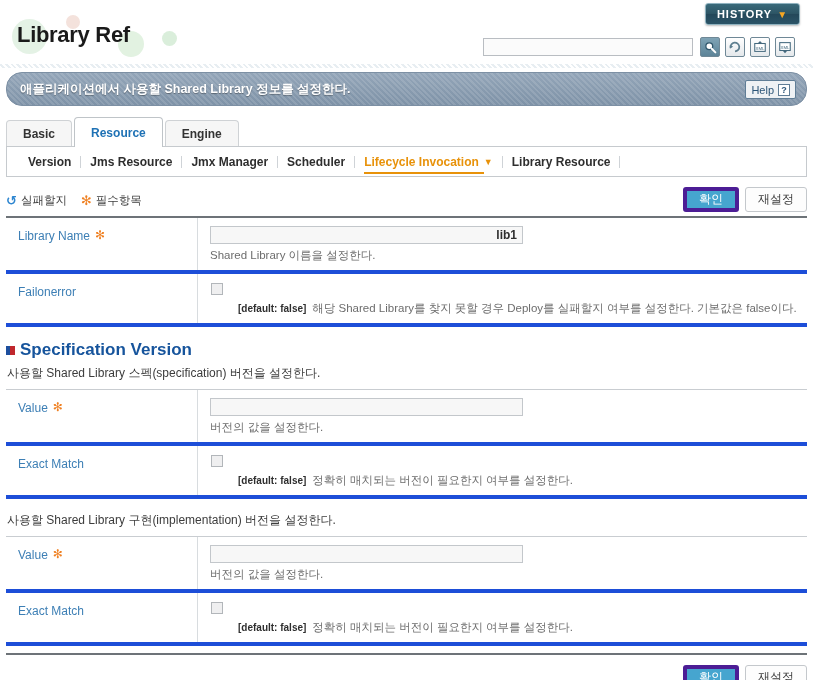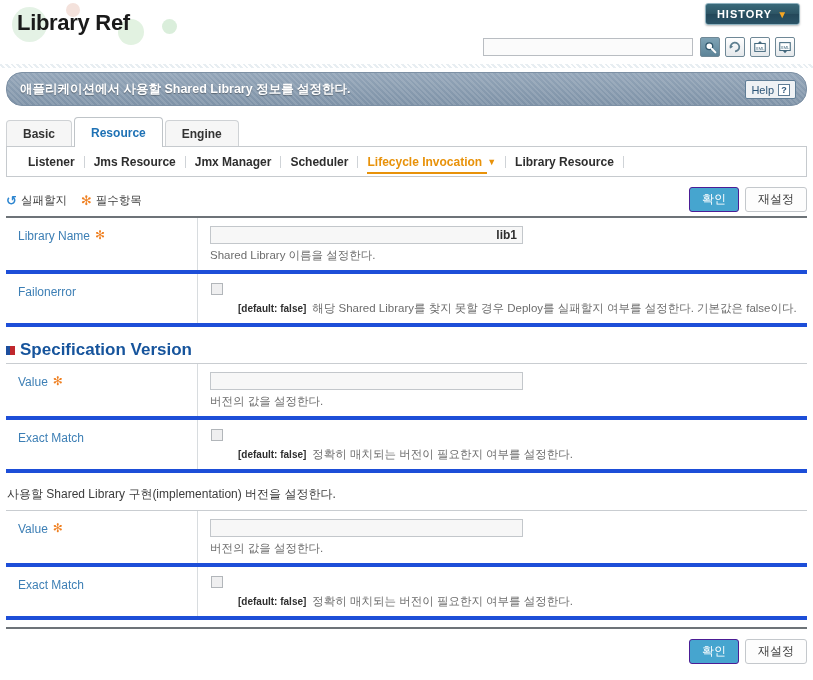--- a/index.html
+++ b/index.html
@@ -12,21 +12,21 @@
   }
 
   
   .top-header {
     position: relative;
     height: 38px;
     background: #ffffff;
   }
   .logo-wrap {
     position: absolute;
-    left: 10px; top: 6px;
+    left: 10px; top: 18px;
     height: 34px;
     display: flex; align-items: center;
   }
   .logo-text {
     position: relative;
     z-index: 3;
     font-size: 22px;
     font-weight: bold;
     color: #1a1a1a;
     letter-spacing: -0.3px;
@@ -254,21 +254,21 @@
     min-width: 50px;
     height: 25px;
     font-size: 12px;
     border-radius: 3px;
     cursor: pointer;
     display: flex; align-items: center; justify-content: center;
     padding: 0 12px;
   }
   .btn-primary {
     background: #46a5cf;
-    border: 1px solid #4c1d95;
+    border: 4px solid #4c1d95;
     color: #ffffff;
   }
   .btn-secondary {
     background: #fdfdfd;
     border: 1px solid #c4c8cc;
     color: #3c3c3c;
   }
 
   
   .form-area { margin: 0 6px; }
@@ -449,21 +449,21 @@
   <div class="mtab active">
     <span>Resource</span>
   </div>
   <div class="mtab">
     <span>Engine</span>
   </div>
 </div>
 
 <div class="sub-tabs">
   <div class="stab">
-    <span>Listener</span>
+    <span>Version</span>
   </div>
   <span class="sdiv"></span>
   <div class="stab">
     <span>Jms Resource</span>
   </div>
   <span class="sdiv"></span>
   <div class="stab">
     <span>Jmx Manager</span>
   </div>
   <span class="sdiv"></span>
@@ -527,20 +527,21 @@
       </div>
     </div>
   </div>
 </div>
 
 <div class="section">
   <div class="section-title">
     <span class="sec-icon"></span>
     <span>Specification Version</span>
   </div>
+  <div class="section-desc">사용할 Shared Library 스펙(specification) 버전을 설정한다.</div>
 </div>
 
 <div class="form-area">
   <div class="rule thin"></div>
 
   <div class="frow">
     <div class="lbl">
       <span>Value</span>
       <span class="req-icon">✻</span>
     </div>

